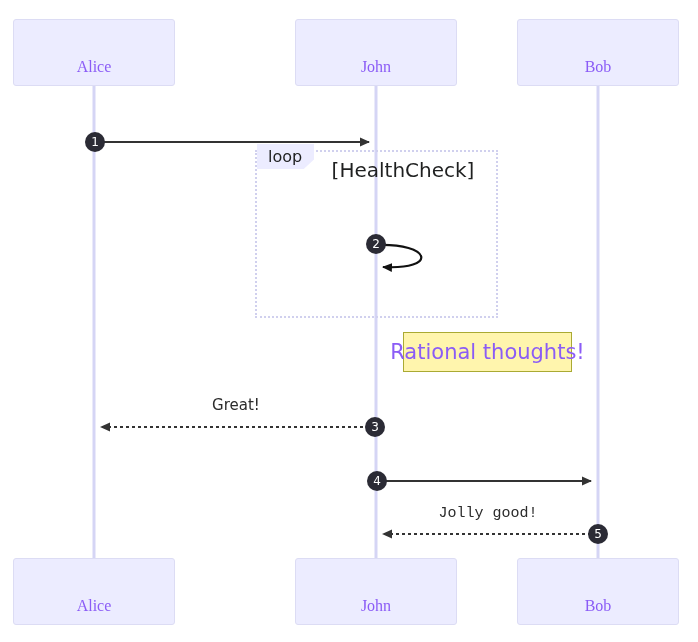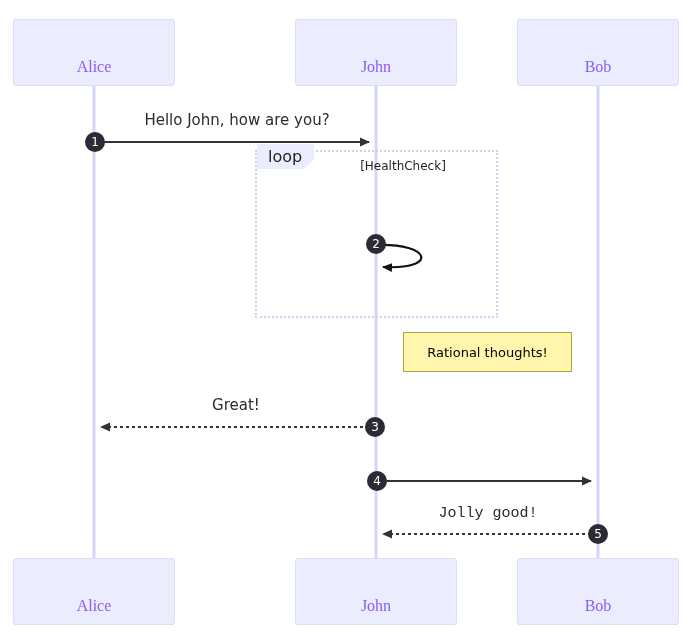--- a/index.html
+++ b/index.html
@@ -50,21 +50,21 @@
   .msg-label {
     position: absolute;
     font-size: 15px;
     color: #2b2b2b;
     white-space: nowrap;
     transform: translateX(-50%);
     line-height: 1;
   }
   .loop-cond-label {
     position: absolute;
-    font-size: 12px;
+    font-size: 20px;
     color: #1f2020;
     white-space: nowrap;
     transform: translateX(-50%);
     line-height: 1;
   }
 
   
   .loop-box {
     position: absolute;
     box-sizing: border-box;
@@ -91,22 +91,22 @@
   .note-box {
     position: absolute;
     box-sizing: border-box;
     background: #fff5ad;
     border: 1px solid #aaaa33;
     display: flex;
     align-items: center;
     justify-content: center;
   }
   .note-text {
-    font-size: 13px;
-    color: #000000;
+    font-size: 21px;
+    color: #8b5cf6;
     white-space: nowrap;
     line-height: 1;
   }
 
   
   .seq-badge {
     position: absolute;
     width: 20px;
     height: 20px;
     border-radius: 50%;
@@ -177,21 +177,20 @@
   <div class="actor-box" style="left:13px; top:558px; width:162px; height:67px;">
     <span class="actor-label">Alice</span>
   </div>
   <div class="actor-box" style="left:295px; top:558px; width:162px; height:67px;">
     <span class="actor-label">John</span>
   </div>
   <div class="actor-box" style="left:517px; top:558px; width:162px; height:67px;">
     <span class="actor-label">Bob</span>
   </div>
 
-  <div class="msg-label" style="left:237px; top:113px;">Hello John, how are you?</div>
   <div class="msg-label" style="left:236px; top:398px;">Great!</div>
   <div class="msg-label" style="left:488px; top:506px;font-family:Liberation Mono, monospace;">Jolly good!</div>
 
   <div class="seq-badge" style="left:95px; top:142px;">1</div>
   <div class="seq-badge" style="left:376px; top:244px;">2</div>
   <div class="seq-badge" style="left:375px; top:427px;">3</div>
   <div class="seq-badge" style="left:377px; top:481px;">4</div>
   <div class="seq-badge" style="left:598px; top:534px;">5</div>
 
 </div>

